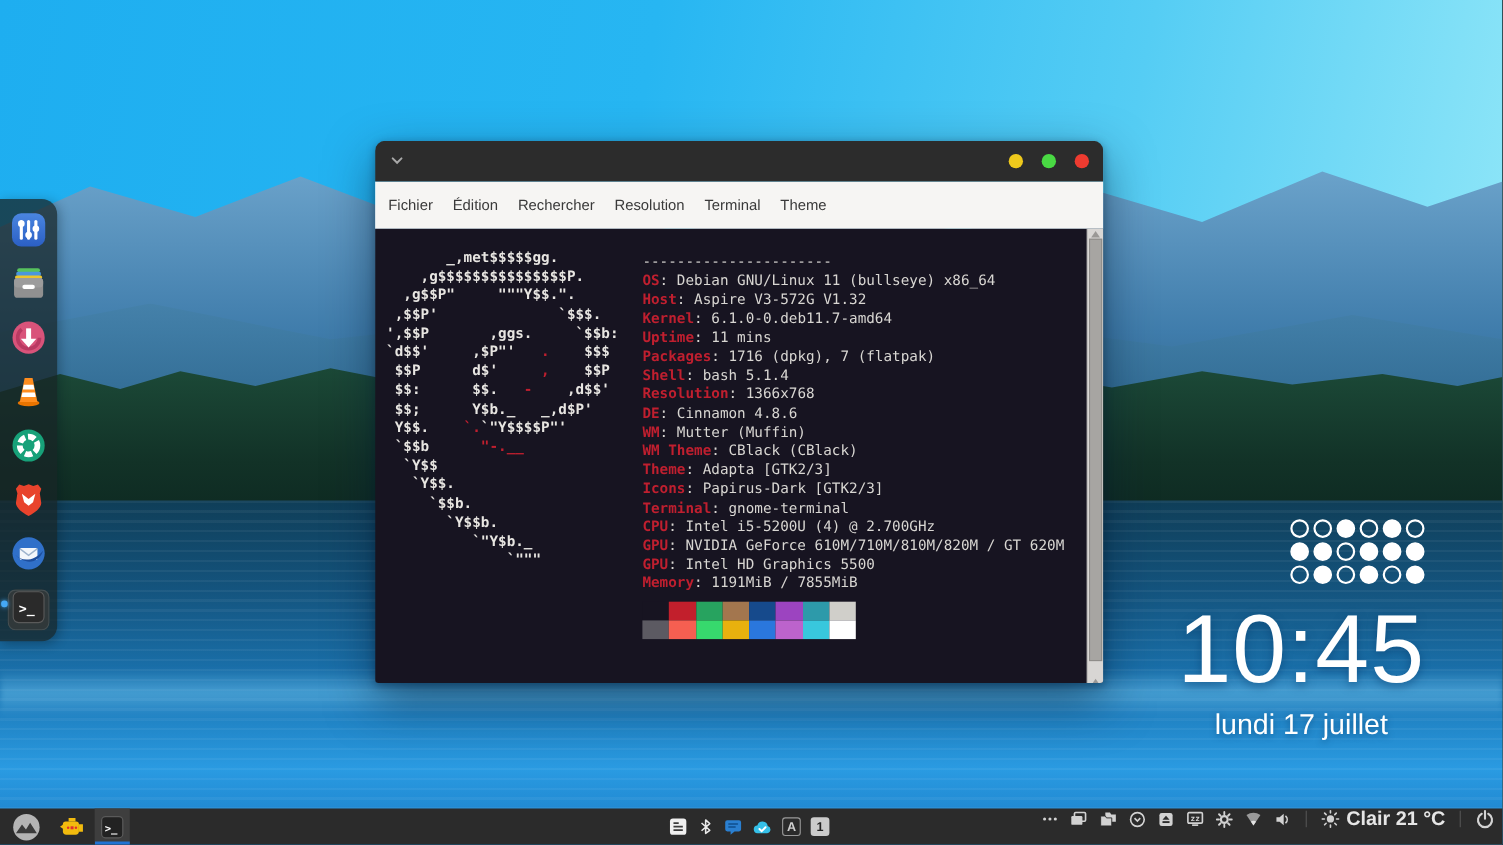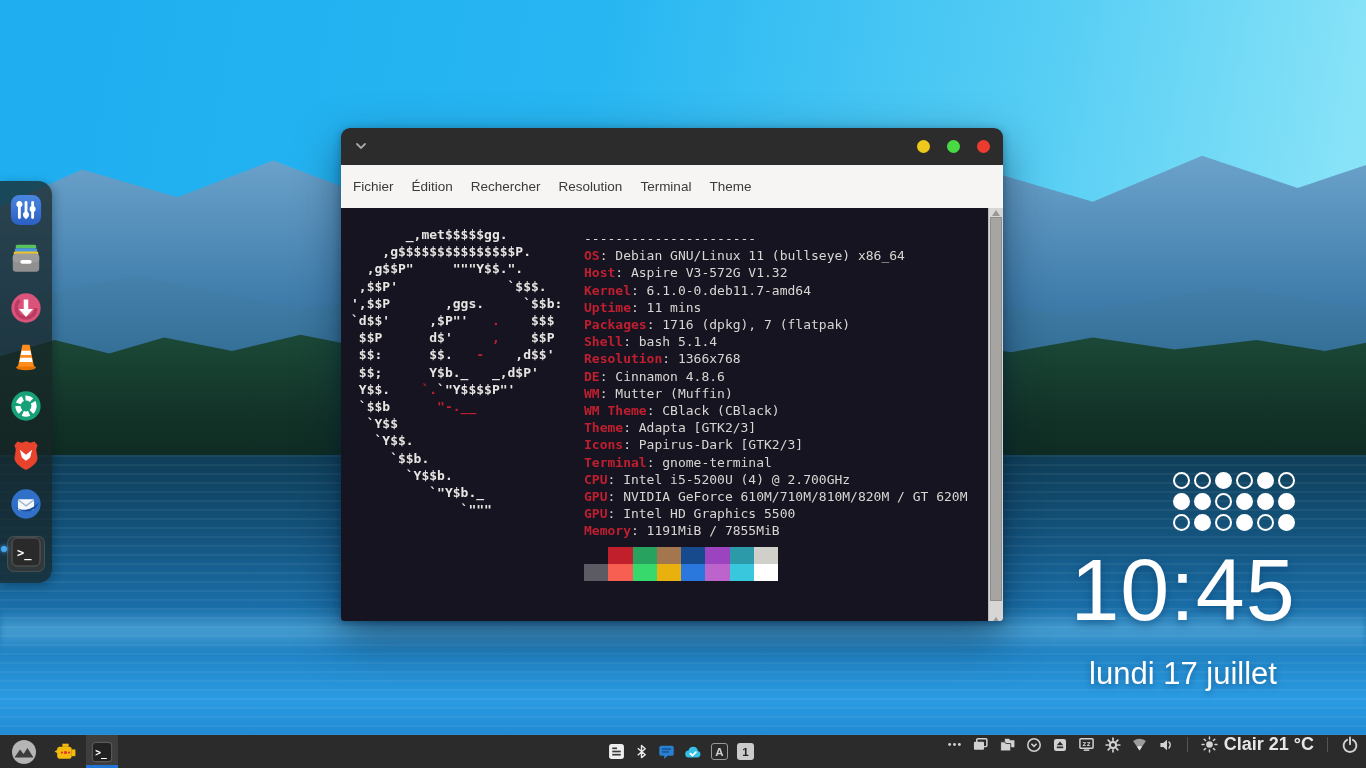--- a/index.html
+++ b/index.html
@@ -63,21 +63,21 @@
     border:1px solid #8f8d8a; cursor:grab; }
   .sb-arr { position:absolute; left:3px; width:0; height:0; border-left:4.5px solid transparent;
     border-right:4.5px solid transparent; cursor:pointer; }
   .sb-arr.up { border-bottom:6px solid #9a9896; }
   .sb-arr.down { border-top:6px solid #9a9896; }
 
   
   .clockw { position:absolute; left:1018px; top:546px; width:330px; text-align:center; color:#fff; }
   .clockw .time { font-size:88px; font-weight:400; letter-spacing:1px; line-height:1;
     text-shadow:0 3px 9px rgba(8,60,110,.55); }
-  .clockw .date { font-size:31px; font-weight:400; margin-top:22px;
+  .clockw .date { font-size:26px; font-weight:400; margin-top:9px;
     text-shadow:0 2px 6px rgba(8,60,110,.55); }
   .bindots { position:absolute; left:1173px; top:472px; display:grid;
     grid-template-columns:repeat(6,17px); grid-auto-rows:17px; gap:4px; }
   .bdot { width:17px; height:17px; border-radius:50%; border:2.5px solid #fff; }
   .bdot.on { background:#fff; }
 
   
   .panel { position:absolute; left:0; bottom:0; width:1366px; height:33px; background:#2b2b2b;
     display:flex; align-items:center; }
   .pl-left { position:absolute; left:4px; top:0; height:33px; display:flex; align-items:center; gap:0; }

